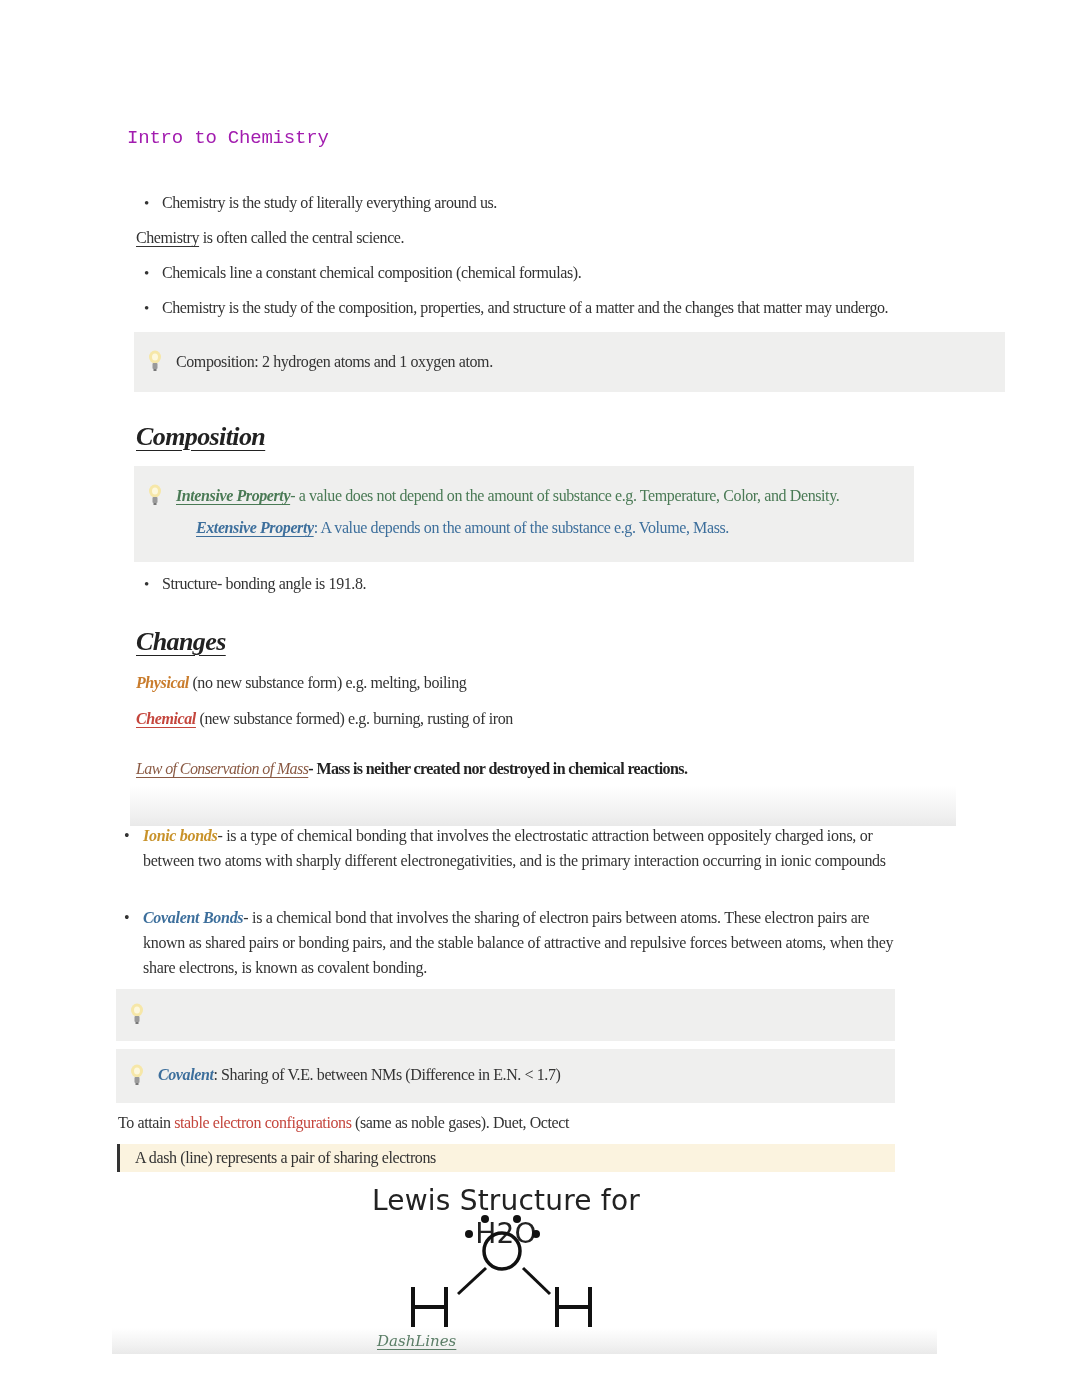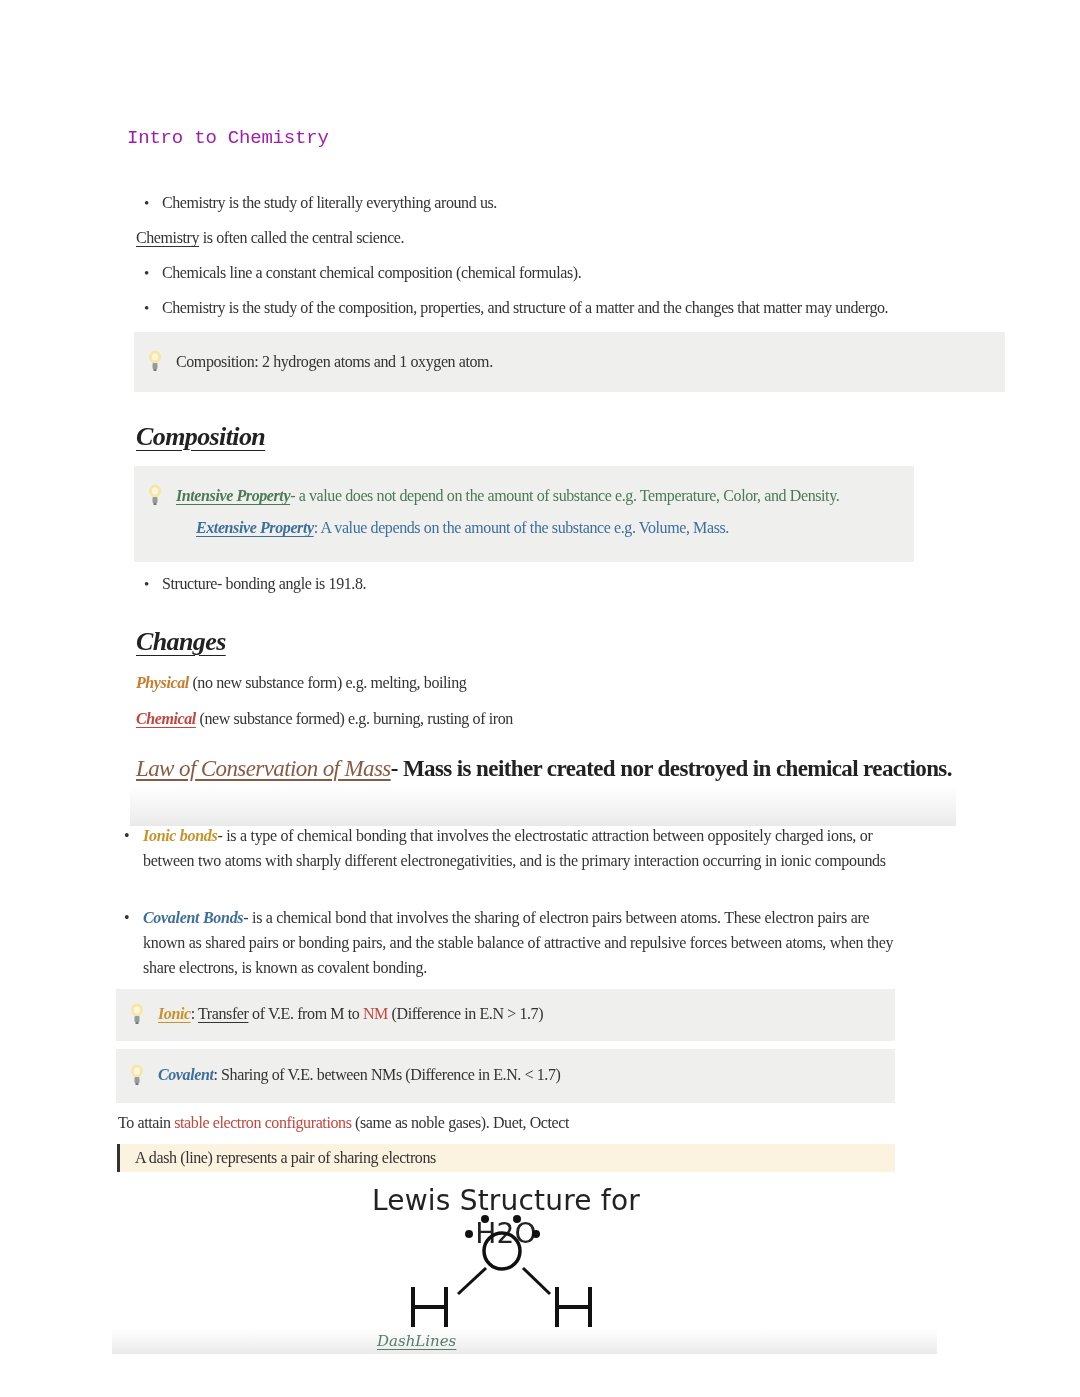--- a/index.html
+++ b/index.html
@@ -79,21 +79,21 @@
 
 <div class="abs heading" style="left:136px; top:627px;">Changes</div>
 
 <div class="abs txt" style="left:136px; top:672px;">
   <span class="it b orange">Physical</span><span> (no new substance form) e.g. melting, boiling</span>
 </div>
 <div class="abs txt" style="left:136px; top:708px;">
   <span class="it b red u">Chemical</span><span> (new substance formed) e.g. burning, rusting of iron</span>
 </div>
 
-<div class="abs" style="left:136px; top:755px; font-size:23px; line-height:28px; white-space:nowrap; letter-spacing:-0.6px;">
+<div class="abs" style="left:136px; top:755px; font-size:16px; line-height:28px; white-space:nowrap; letter-spacing:-0.6px;">
   <span class="it brown u">Law of Conservation of Mass</span><span class="b" style="color:#222;">- Mass is neither created nor destroyed in chemical reactions.</span>
 </div>
 
 <div class="abs fade-strip" style="left:130px; top:786px; width:826px; height:40px;"></div>
 
 <div class="abs txt2" style="left:143px; top:823px; width:760px;">
   <span class="abs" style="left:-19px; top:0;">•</span>
   <span class="it b gold">Ionic bonds</span><span>- is a type of chemical bonding that involves the electrostatic attraction between oppositely charged ions, or between two atoms with sharply different electronegativities, and is the primary interaction occurring in ionic compounds</span>
 </div>
 <div class="abs txt2" style="left:143px; top:905px; width:760px;">
@@ -101,23 +101,20 @@
   <span class="it b blue">Covalent Bonds</span><span>- is a chemical bond that involves the sharing of electron pairs between atoms. These electron pairs are known as shared pairs or bonding pairs, and the stable balance of attractive and repulsive forces between atoms, when they share electrons, is known as covalent bonding.</span>
 </div>
 
 <div class="abs callout" style="left:116px; top:989px; width:779px; height:52px;">
   <svg class="bulb" style="left:14px; top:14px;" viewBox="0 0 14 22">
     <ellipse cx="7" cy="7" rx="6" ry="6.5" fill="#f6e7a8"></ellipse>
     <ellipse cx="7" cy="7" rx="3" ry="3.5" fill="#fdf8de"></ellipse>
     <rect x="4.5" y="13" width="5" height="6" rx="1" fill="#9a9a9a"></rect>
     <rect x="5.5" y="19" width="3" height="2" fill="#777"></rect>
   </svg>
-  <div class="abs txt" style="left:42px; top:14px;">
-    <span class="it b gold u">Ionic</span><span>: </span><span class="u">Transfer</span><span> of V.E. from M to </span><span class="red">NM</span><span> (Difference in E.N &gt; 1.7)</span>
-  </div>
 </div>
 
 <div class="abs callout" style="left:116px; top:1049px; width:779px; height:54px;">
   <svg class="bulb" style="left:14px; top:15px;" viewBox="0 0 14 22">
     <ellipse cx="7" cy="7" rx="6" ry="6.5" fill="#f6e7a8"></ellipse>
     <ellipse cx="7" cy="7" rx="3" ry="3.5" fill="#fdf8de"></ellipse>
     <rect x="4.5" y="13" width="5" height="6" rx="1" fill="#9a9a9a"></rect>
     <rect x="5.5" y="19" width="3" height="2" fill="#777"></rect>
   </svg>
   <div class="abs txt" style="left:42px; top:15px;">

